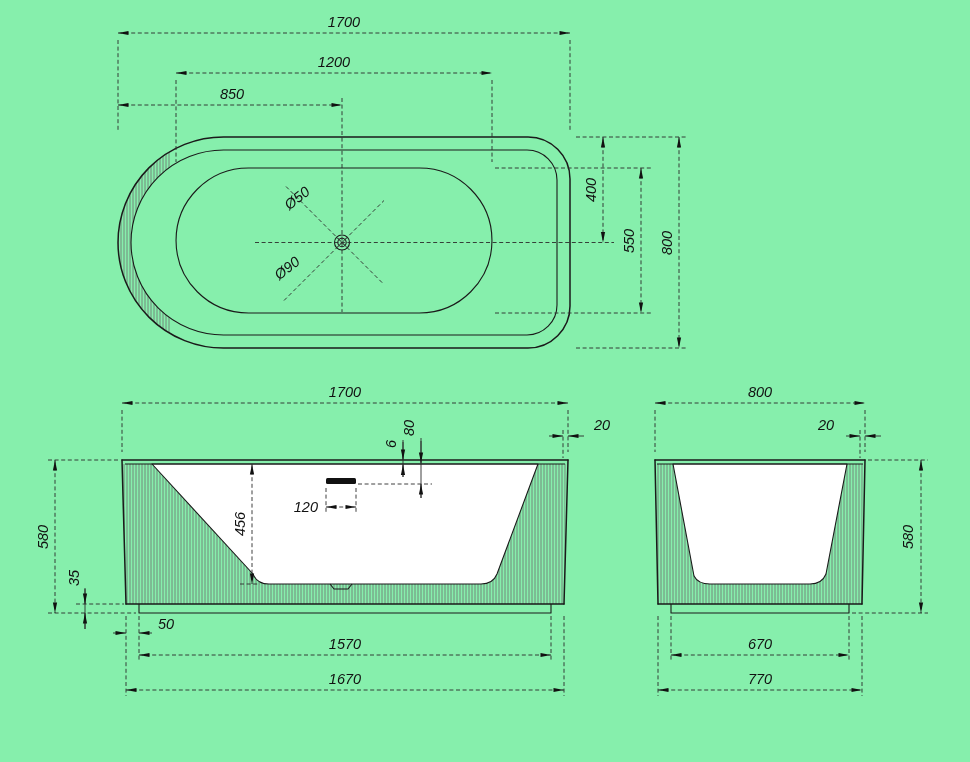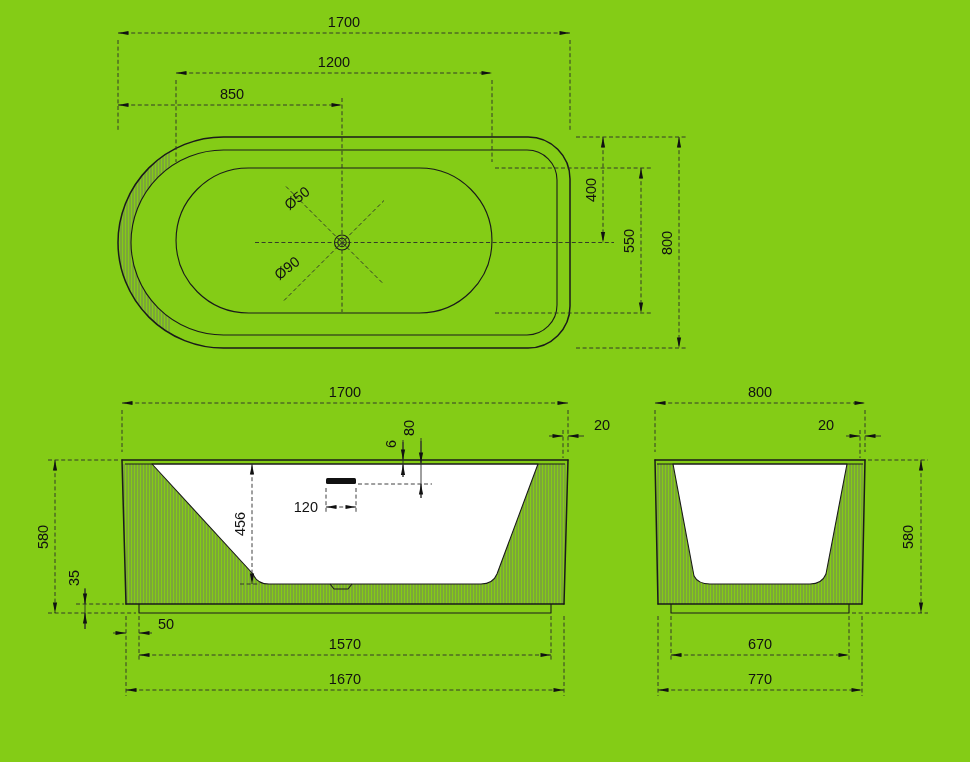--- a/index.html
+++ b/index.html
@@ -1,17 +1,17 @@
 <!DOCTYPE html>
 <html><head>
 <meta charset="utf-8">
 <style>
   html,body{margin:0;padding:0;background:#ffffff;}
-  #canvas{position:relative;width:970px;height:762px;background:#84cc16;overflow:hidden;
-          font-family:"Liberation Sans","DejaVu Sans",sans-serif;}
+  #canvas{position:relative;width:970px;height:762px;background:#86efac;overflow:hidden;
+          font-family:"Liberation Sans","DejaVu Sans",sans-serif;font-style:italic;}
   svg{position:absolute;left:0;top:0;}
   .ol  {fill:none;stroke:#1a1a1a;stroke-width:1.5;stroke-linejoin:round;stroke-linecap:round;}
   .ol2 {fill:none;stroke:#1a1a1a;stroke-width:1.1;stroke-linejoin:round;}
   .basin{fill:#ffffff;stroke:#1a1a1a;stroke-width:1.1;stroke-linejoin:round;}
   .hatch{stroke:none;}
   .ext {fill:none;stroke:#2b2b2b;stroke-width:0.9;stroke-dasharray:4 2.6;}
   .dim {fill:none;stroke:#2b2b2b;stroke-width:0.9;stroke-dasharray:4 2.6;}
   .carrier{fill:none;stroke:#2b2b2b;stroke-width:0.9;}
   .dim-t{font-family:"Liberation Sans","DejaVu Sans",sans-serif;font-size:14.5px;fill:#111;}
 </style>

